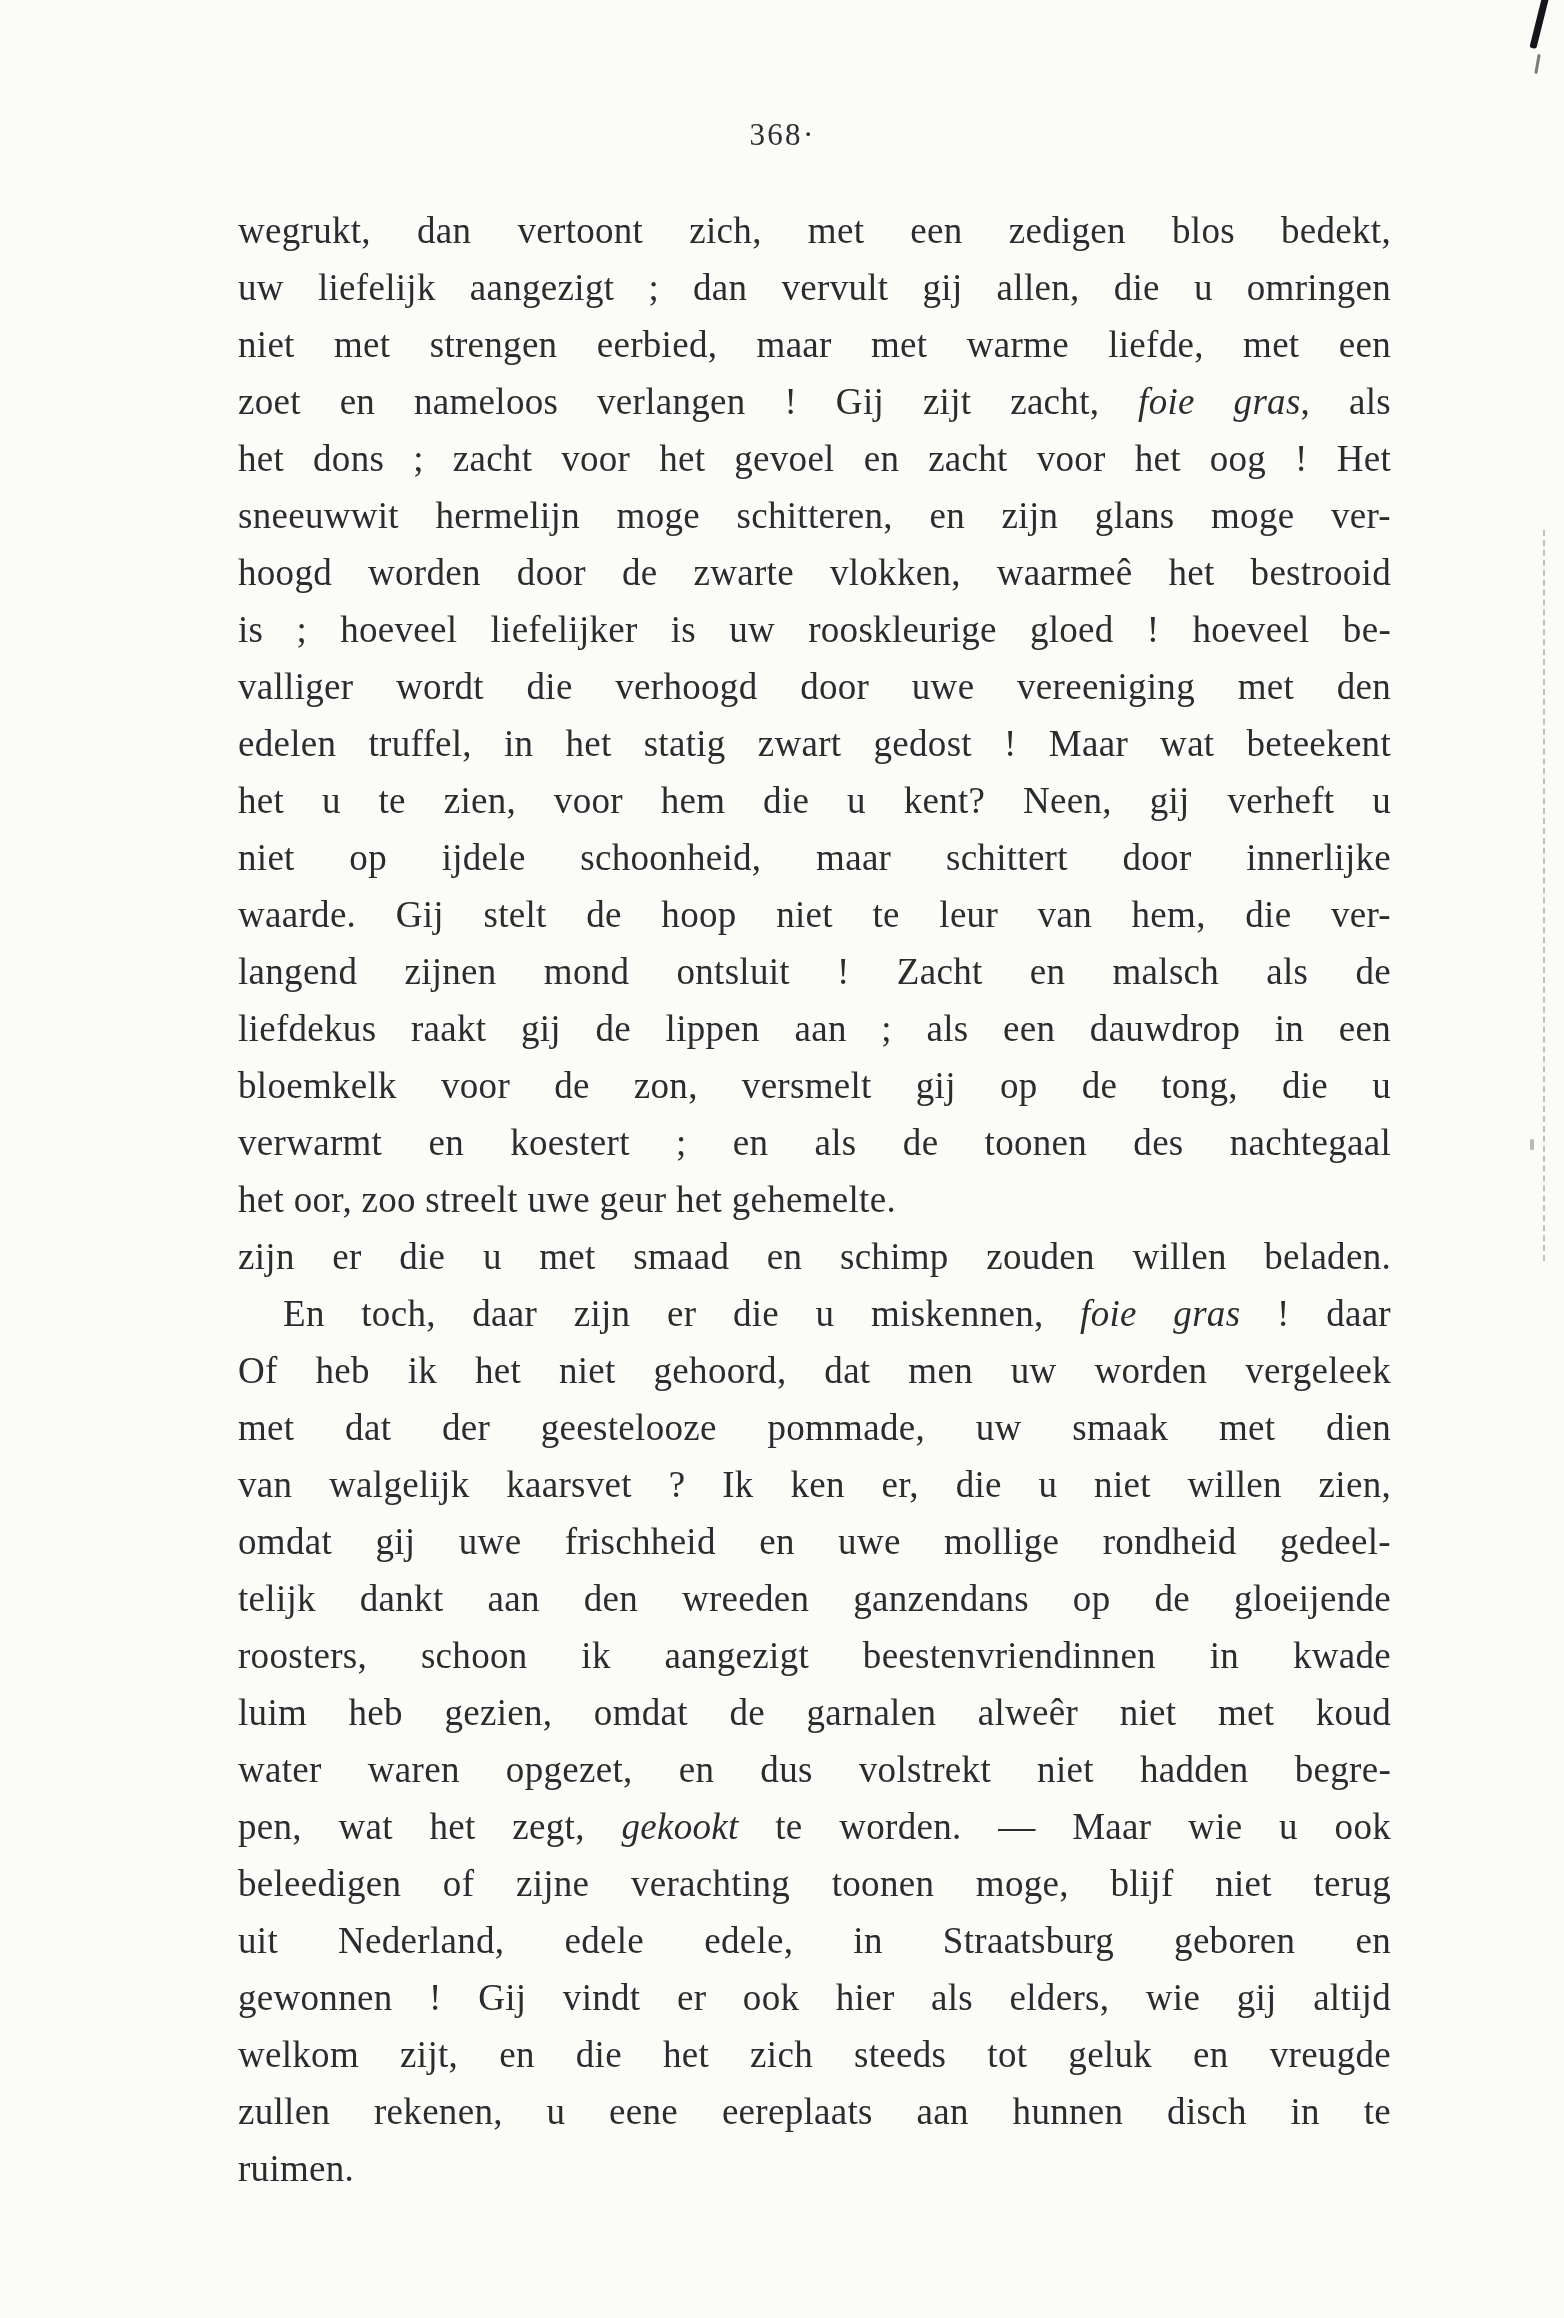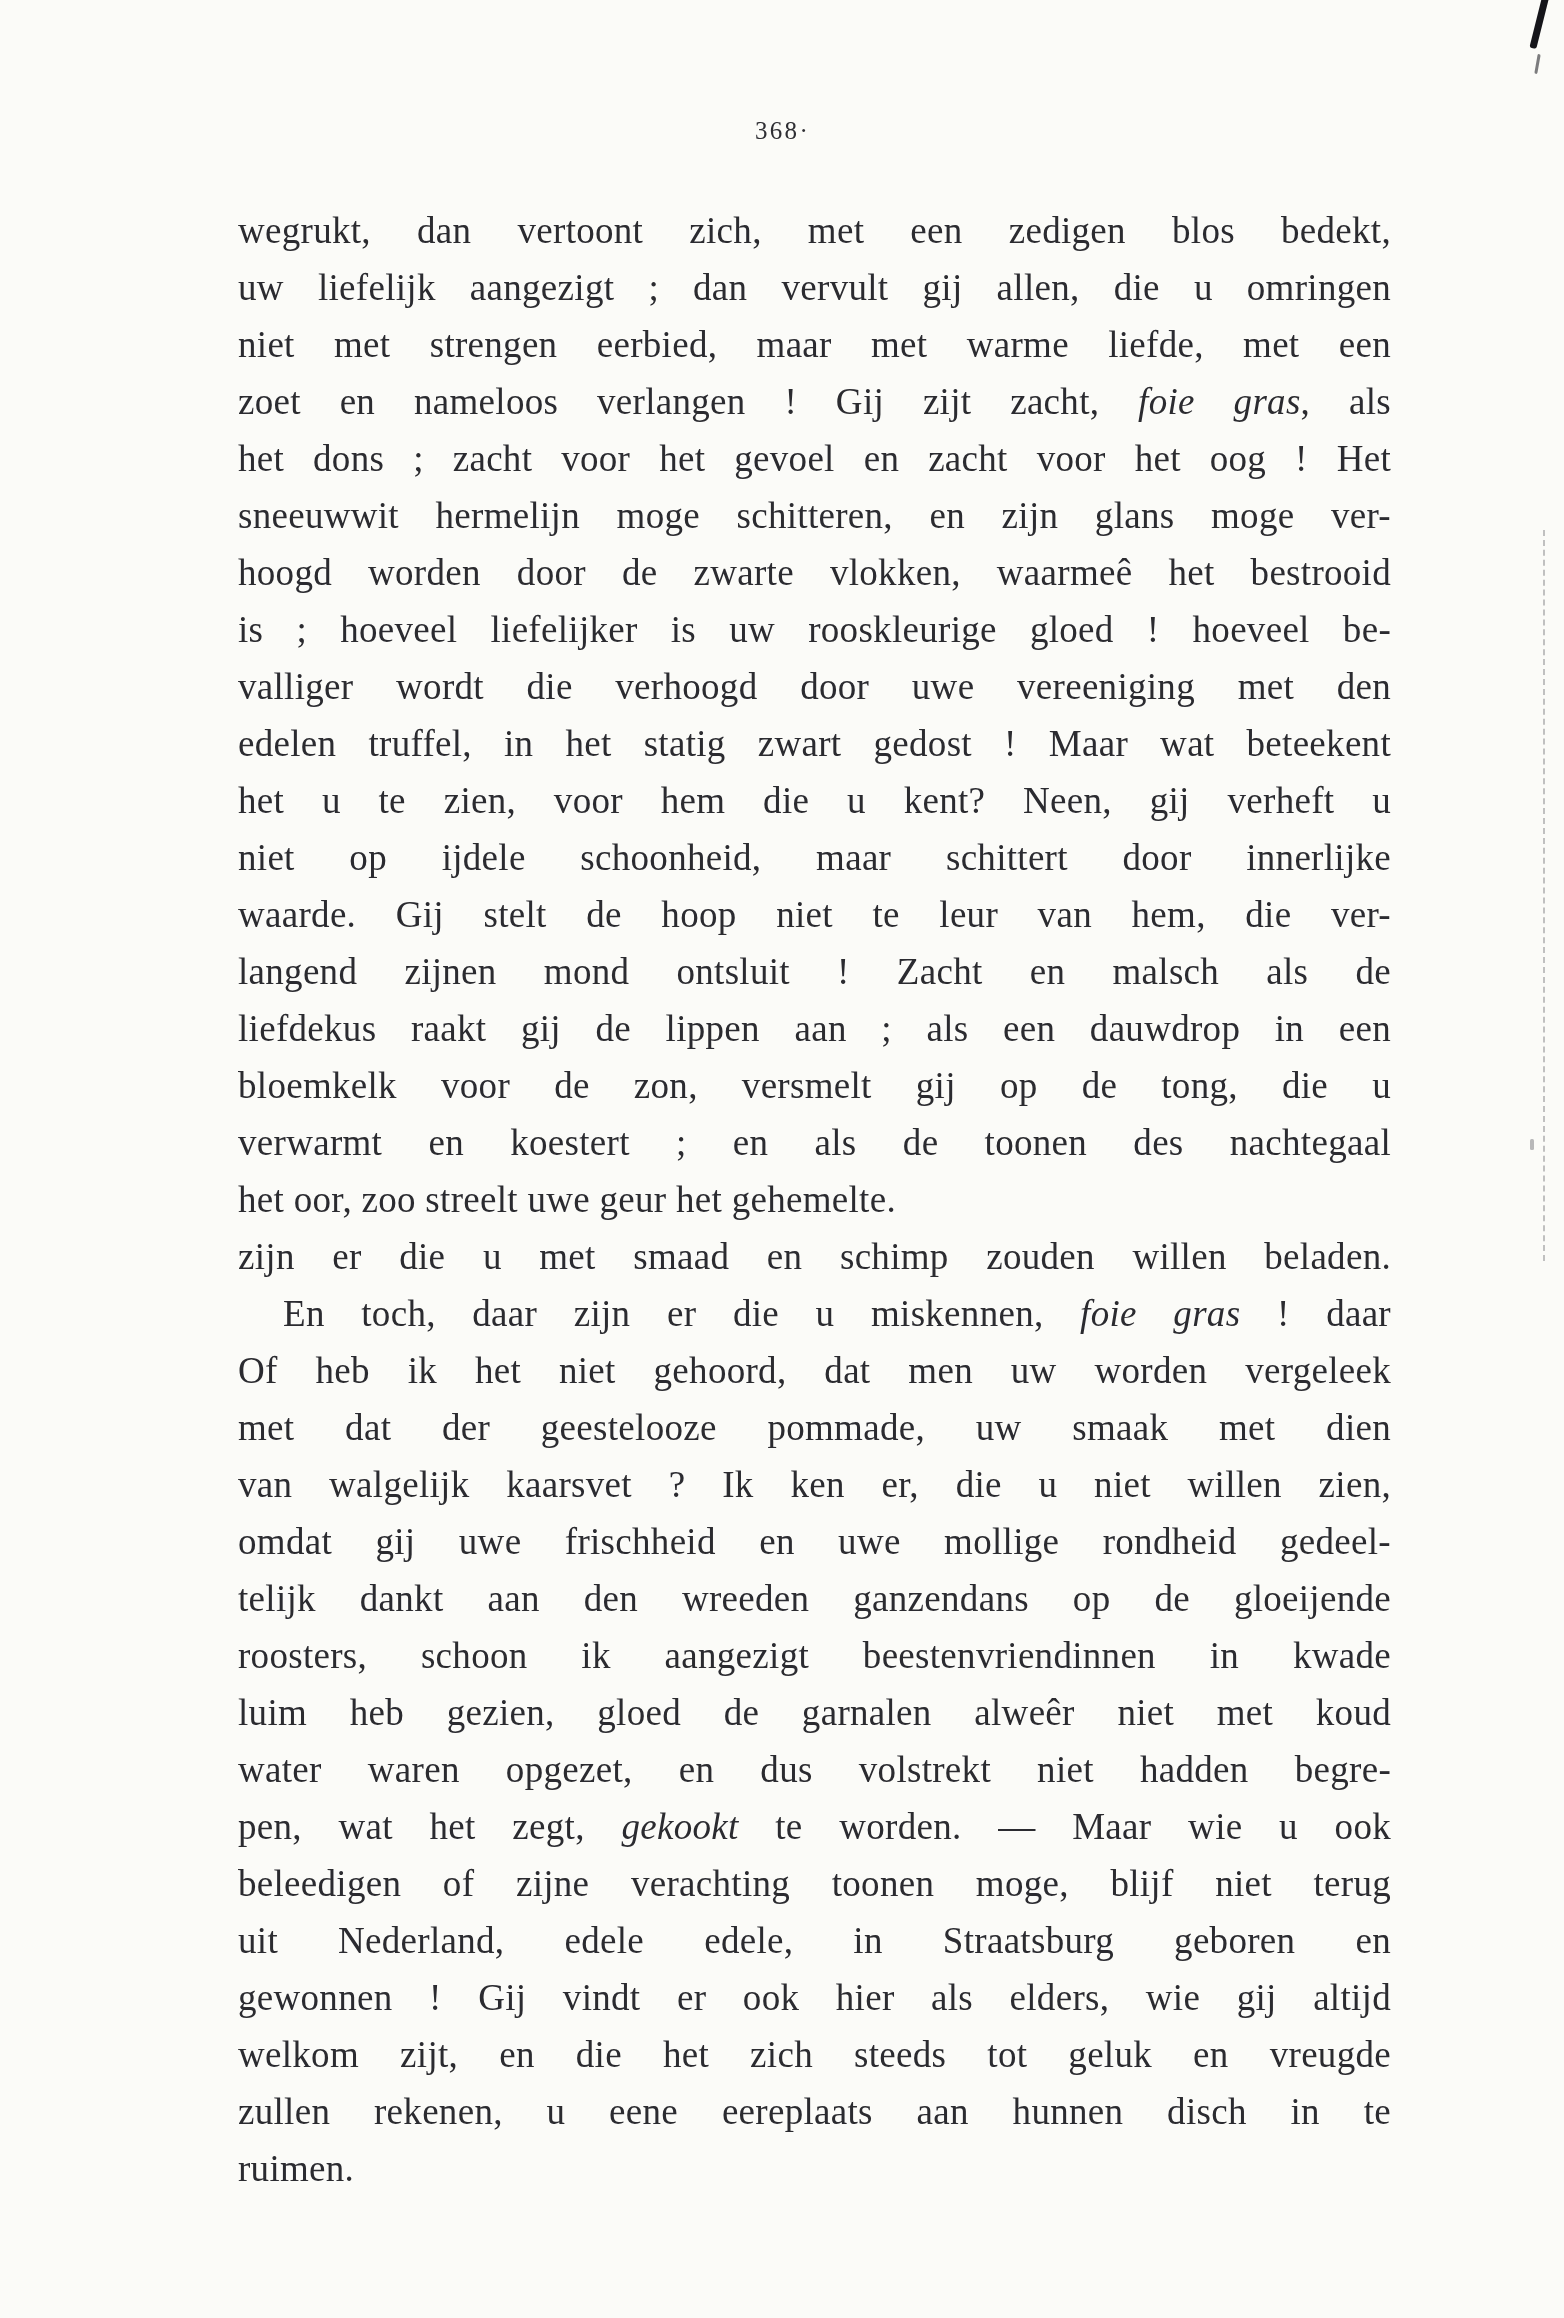--- a/index.html
+++ b/index.html
@@ -16,21 +16,21 @@
     font-family: "Liberation Serif", "DejaVu Serif", serif;
     color: #2b2b30;
     overflow: hidden;
   }
   .page-number {
     position: absolute;
     top: 117px;
     left: 0;
     right: 0;
     text-align: center;
-    font-size: 25px;
+    font-size: 31px;
     letter-spacing: 2.3px;
     color: #2e2e33;
   }
   .text-block {
     position: absolute;
     left: 238px;
     top: 202px;
     width: 1153px;
   }
   .line {
@@ -121,21 +121,21 @@
       <div class="line"><span>verwarmt en koestert ; en als de toonen des nachtegaal</span></div>
       <div class="line last"><span>het oor, zoo streelt uwe geur het gehemelte.</span></div>
       <div class="line"><span>zijn er die u met smaad en schimp zouden willen beladen.</span></div>
       <div class="line indent"><span>En toch, daar zijn er die u miskennen, </span><span class="it">foie gras</span><span> ! daar</span></div>
       <div class="line"><span>Of heb ik het niet gehoord, dat men uw worden vergeleek</span></div>
       <div class="line"><span>met dat der geestelooze pommade, uw smaak met dien</span></div>
       <div class="line"><span>van walgelijk kaarsvet ? Ik ken er, die u niet willen zien,</span></div>
       <div class="line"><span>omdat gij uwe frischheid en uwe mollige rondheid gedeel-</span></div>
       <div class="line"><span>telijk dankt aan den wreeden ganzendans op de gloeijende</span></div>
       <div class="line"><span>roosters, schoon ik aangezigt beestenvriendinnen in kwade</span></div>
-      <div class="line"><span>luim heb gezien, gloed de garnalen alweêr niet met koud</span></div>
+      <div class="line"><span>luim heb gezien, omdat de garnalen alweêr niet met koud</span></div>
       <div class="line"><span>water waren opgezet, en dus volstrekt niet hadden begre-</span></div>
       <div class="line"><span>pen, wat het zegt, </span><span class="it">gekookt</span><span> te worden. — Maar wie u ook</span></div>
       <div class="line"><span>beleedigen of zijne verachting toonen moge, blijf niet terug</span></div>
       <div class="line"><span>uit Nederland, edele edele, in Straatsburg geboren en</span></div>
       <div class="line"><span>gewonnen ! Gij vindt er ook hier als elders, wie gij altijd</span></div>
       <div class="line"><span>welkom zijt, en die het zich steeds tot geluk en vreugde</span></div>
       <div class="line"><span>zullen rekenen, u eene eereplaats aan hunnen disch in te</span></div>
       <div class="line last"><span>ruimen.</span></div>
     </div>
 </div>

